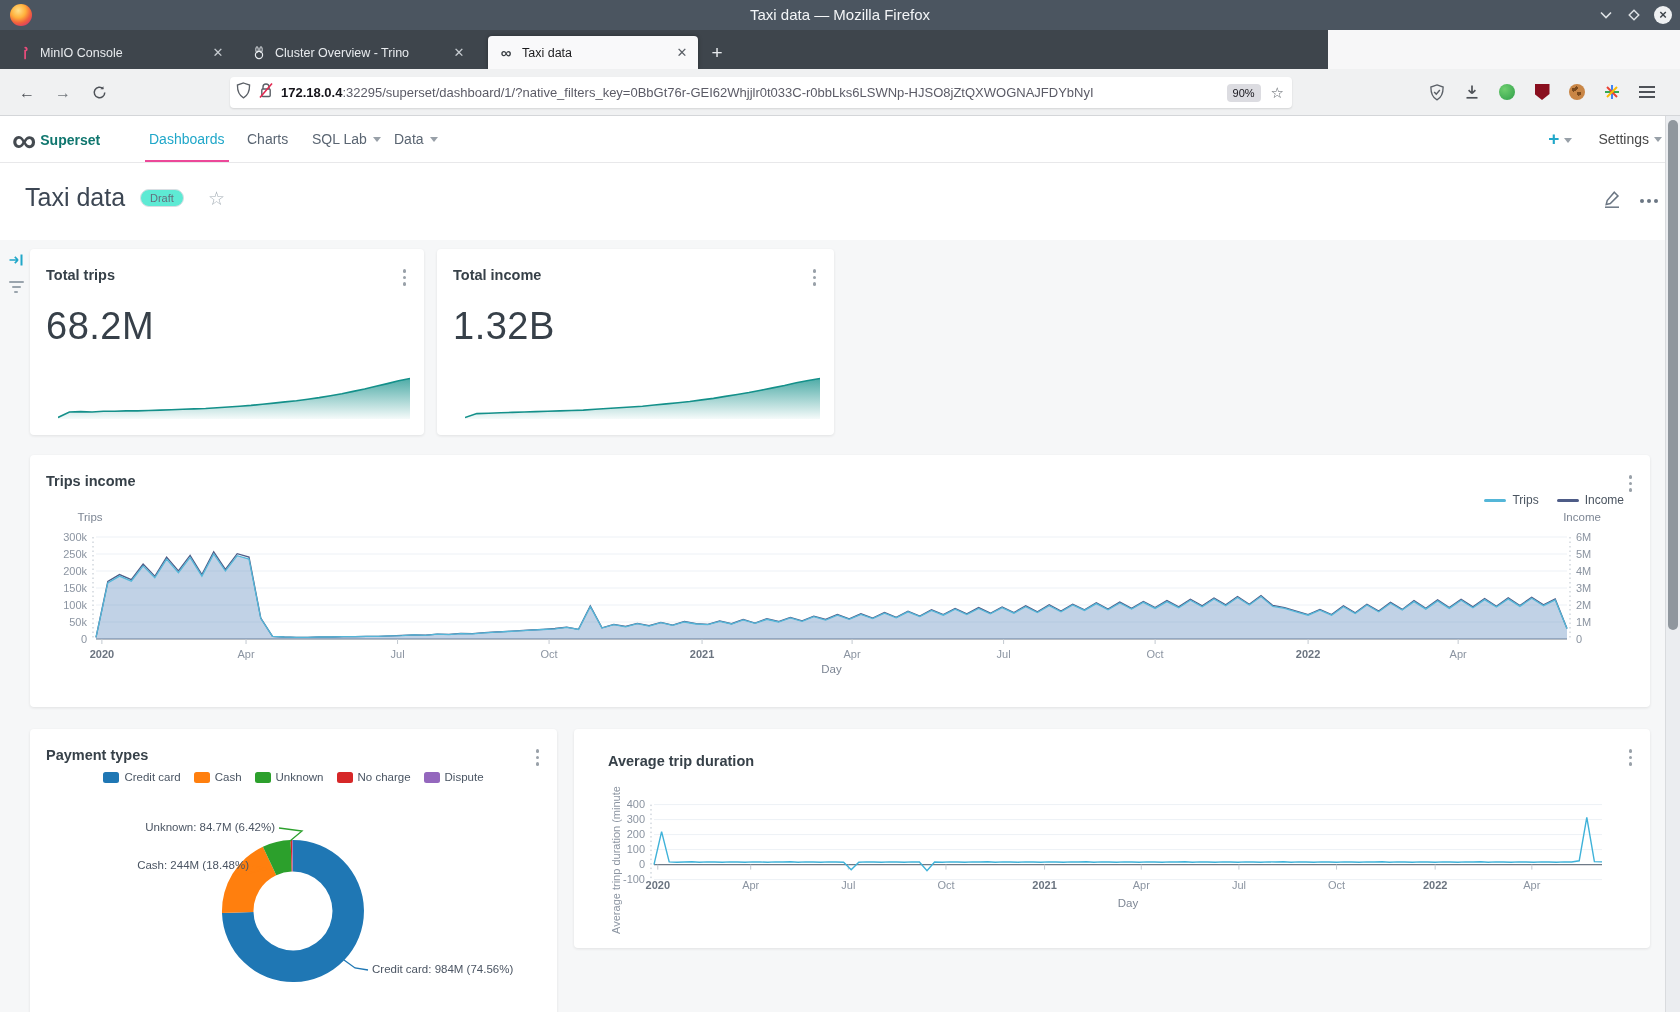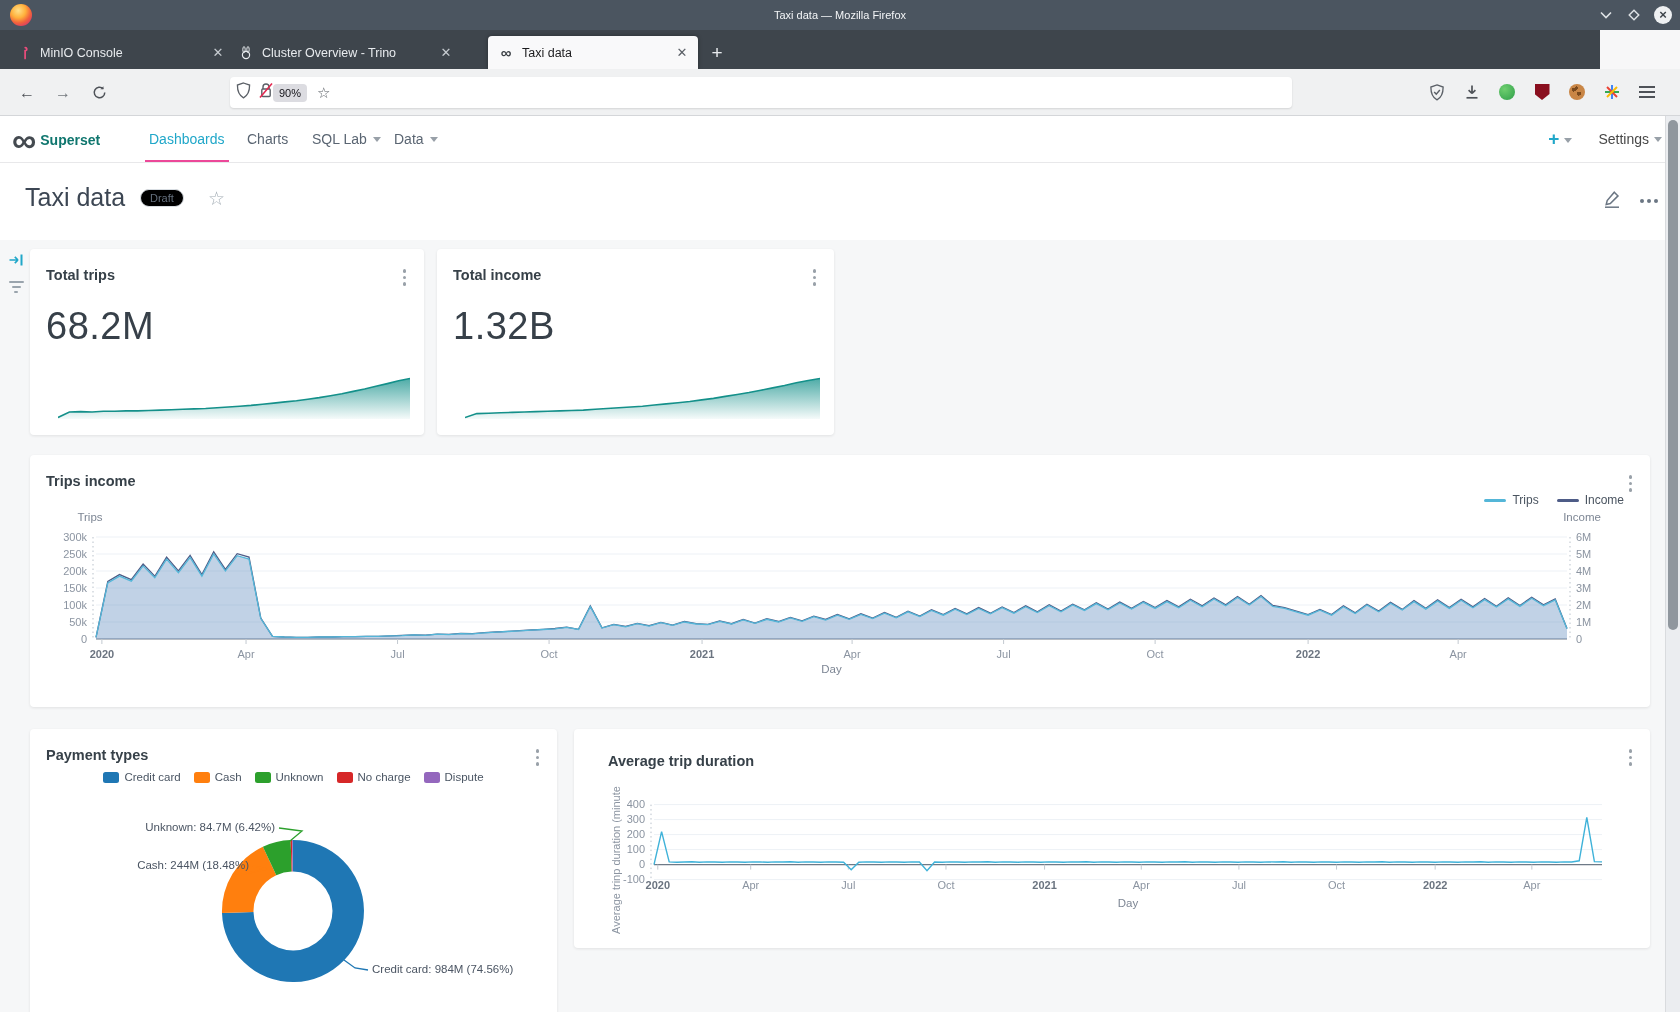--- a/index.html
+++ b/index.html
@@ -5,29 +5,29 @@
   html,body{margin:0;padding:0;background:#23262a;}
   *{box-sizing:border-box;}
   .stage{position:relative;width:1680px;height:1012px;overflow:hidden;
     font-family:"Liberation Sans",sans-serif;background:#f7f7f8;}
 
   
   .titlebar{position:absolute;left:0;top:0;width:1680px;height:30px;background:#4b5560;}
   .ff-logo{position:absolute;left:10px;top:4px;width:22px;height:22px;border-radius:50%;
     background:radial-gradient(circle at 38% 30%,#ffe08a 0%,#ffb13c 35%,#f2623c 60%,#d6356b 85%,#8f2f7b 100%);}
   .win-title{position:absolute;left:0;top:0;width:100%;height:30px;line-height:30px;text-align:center;
-    color:#f3f5f7;font-size:11px;}
+    color:#f3f5f7;font-size:15px;}
   .win-controls{position:absolute;right:8px;top:0;height:30px;display:flex;align-items:center;gap:12px;}
   .wc{color:#dfe3e6;font-size:13px;width:16px;text-align:center;cursor:default;}
   .wc svg{display:block;margin:auto;}
   .wc-close{width:18px;height:18px;border-radius:50%;background:#eef0f2;color:#3c434a;
     font-size:13px;line-height:17px;text-align:center;font-weight:bold;}
 
   
-  .tabbar{position:absolute;left:0;top:30px;width:1600px;height:39px;background:#3e454c;}
+  .tabbar{position:absolute;left:0;top:30px;width:1328px;height:39px;background:#3e454c;}
   .tab{position:absolute;top:6px;height:33px;border-radius:4px 4px 0 0;display:flex;align-items:center;
     padding:0 8px 0 10px;font-size:12.5px;color:#e8ebee;}
   .tab .favicon{width:16px;height:16px;margin-right:8px;display:flex;align-items:center;justify-content:center;flex:none;}
   .tab .tlabel{flex:1;overflow:hidden;white-space:nowrap;}
   .tab .tclose{margin-left:8px;color:#c6cbd0;font-size:13px;width:16px;text-align:center;border-radius:3px;}
   .tab.active{background:#f9f9fa;color:#1b1b1d;box-shadow:0 0 4px rgba(0,0,0,.35);}
   .tab.active .tclose{color:#5b6067;}
   .newtab{position:absolute;top:10px;width:26px;height:26px;color:#e8ebee;font-size:19px;line-height:25px;
     text-align:center;border-radius:4px;}
   .inf{font-weight:bold;font-size:15px;color:#3a3f44;line-height:14px;}
@@ -65,21 +65,21 @@
   .navitem.active{color:#20a7c9;border-bottom:2px solid #ec4899;}
   .nav-right{position:absolute;right:18px;top:0;height:46px;display:flex;align-items:center;gap:26px;}
   .plusbtn{color:#20a7c9;font-size:19px;font-weight:bold;}
   .plusbtn .caret,.settings .caret{display:inline-block;margin-left:5px;vertical-align:2px;
     border-left:4px solid transparent;border-right:4px solid transparent;border-top:5px solid #98a0a8;}
   .settings{font-size:14px;color:#484848;}
 
   
   .dhead{position:absolute;left:0;top:163px;width:1680px;height:77px;background:#fff;}
   .dtitle{position:absolute;left:25px;top:20px;font-size:25px;color:#3c4653;}
-  .dbadge{position:absolute;left:140px;top:26px;font-size:11px;color:#646f7d;background:#000000;
+  .dbadge{position:absolute;left:140px;top:26px;font-size:11px;color:#646f7d;background:#5eead4;
     border:1px solid #d9dee3;border-radius:10px;padding:2px 9px;}
   .dstar{position:absolute;left:208px;top:24px;font-size:19px;color:#a3adb5;}
   .dh-icons{position:absolute;right:22px;top:26px;display:flex;gap:18px;align-items:center;}
   .kebab-h{display:flex;gap:3px;}
   .kebab-h i{width:4px;height:4px;border-radius:50%;background:#6b7683;}
 
   
   .dbody{position:absolute;left:0;top:240px;width:1680px;height:772px;background:#f6f7f8;}
   .filter-ico{position:absolute;left:8px;}
   .funnel i{display:block;background:#9aa4ad;height:2px;margin:3px auto;border-radius:1px;}
@@ -131,21 +131,21 @@
   <div class="tabbar">
     <div class="tab" style="left:6px;width:228px;">
       <span class="favicon">
         <svg width="14" height="14" viewBox="0 0 14 14">
             <path d="M8.2 1.6c1.8 0 2.4 2.6.4 3.1l-.5.1v7.6" fill="none" stroke="#ec4c7c" stroke-width="1.7" stroke-linecap="round"></path>
           </svg>
       </span>
       <span class="tlabel">MinIO Console</span>
       <span class="tclose">✕</span>
     </div>
-    <div class="tab" style="left:228px;width:234px;">
+    <div class="tab" style="left:241px;width:234px;">
       <span class="favicon">
         <svg width="14" height="14" viewBox="0 0 14 14">
           <ellipse cx="5" cy="3.6" rx="1.2" ry="3" fill="none" stroke="#e8ecef" stroke-width="1"></ellipse>
           <ellipse cx="9" cy="3.6" rx="1.2" ry="3" fill="none" stroke="#e8ecef" stroke-width="1"></ellipse>
           <circle cx="7" cy="9" r="3.6" fill="none" stroke="#e8ecef" stroke-width="1.2"></circle>
         </svg>
       </span>
       <span class="tlabel">Cluster Overview - Trino</span>
       <span class="tclose">✕</span>
     </div>
@@ -174,20 +174,21 @@
             <path d="M8 1 L14.5 3.2 C14.5 10 12.5 14.5 8 16.8 C3.5 14.5 1.5 10 1.5 3.2 Z" fill="none" stroke="#5b6067" stroke-width="1.4"></path>
           </svg>
       </span>
       <span style="margin-left:8px;">
         <svg width="14" height="17" viewBox="0 0 14 17">
           <path d="M4 7 V5 a3 3 0 0 1 6 0 v2" fill="none" stroke="#5b6067" stroke-width="1.4"></path>
           <rect x="2.8" y="7" width="8.4" height="7.5" rx="1" fill="none" stroke="#5b6067" stroke-width="1.4"></rect>
           <line x1="1" y1="15.5" x2="13" y2="1.5" stroke="#e22850" stroke-width="1.6"></line>
         </svg>
       </span>
+      <span class="urltext"><b>172.18.0.4</b><span>:32295/superset/dashboard/1/?native_filters_key=0BbGt76r-GEI62Whjjlr0t033C-r0bbLks6LSWNp-HJSO8jZtQXWOGNAJFDYbNyI</span></span>
       <span class="zoombadge">90%</span>
       <span class="starbtn">☆</span>
     </div>
     <div class="ext-icons">
       <span class="exti">
         <svg width="16" height="17" viewBox="0 0 16 18">
             <path d="M8 1 L14.5 3.2 C14.5 10 12.5 14.5 8 16.8 C3.5 14.5 1.5 10 1.5 3.2 Z" fill="none" stroke="#5b6067" stroke-width="1.4"></path>
             <path d="M5 8.5 L7.2 10.7 L11 6.3" fill="none" stroke="#5b6067" stroke-width="1.5"></path>
           </svg>
       </span>

